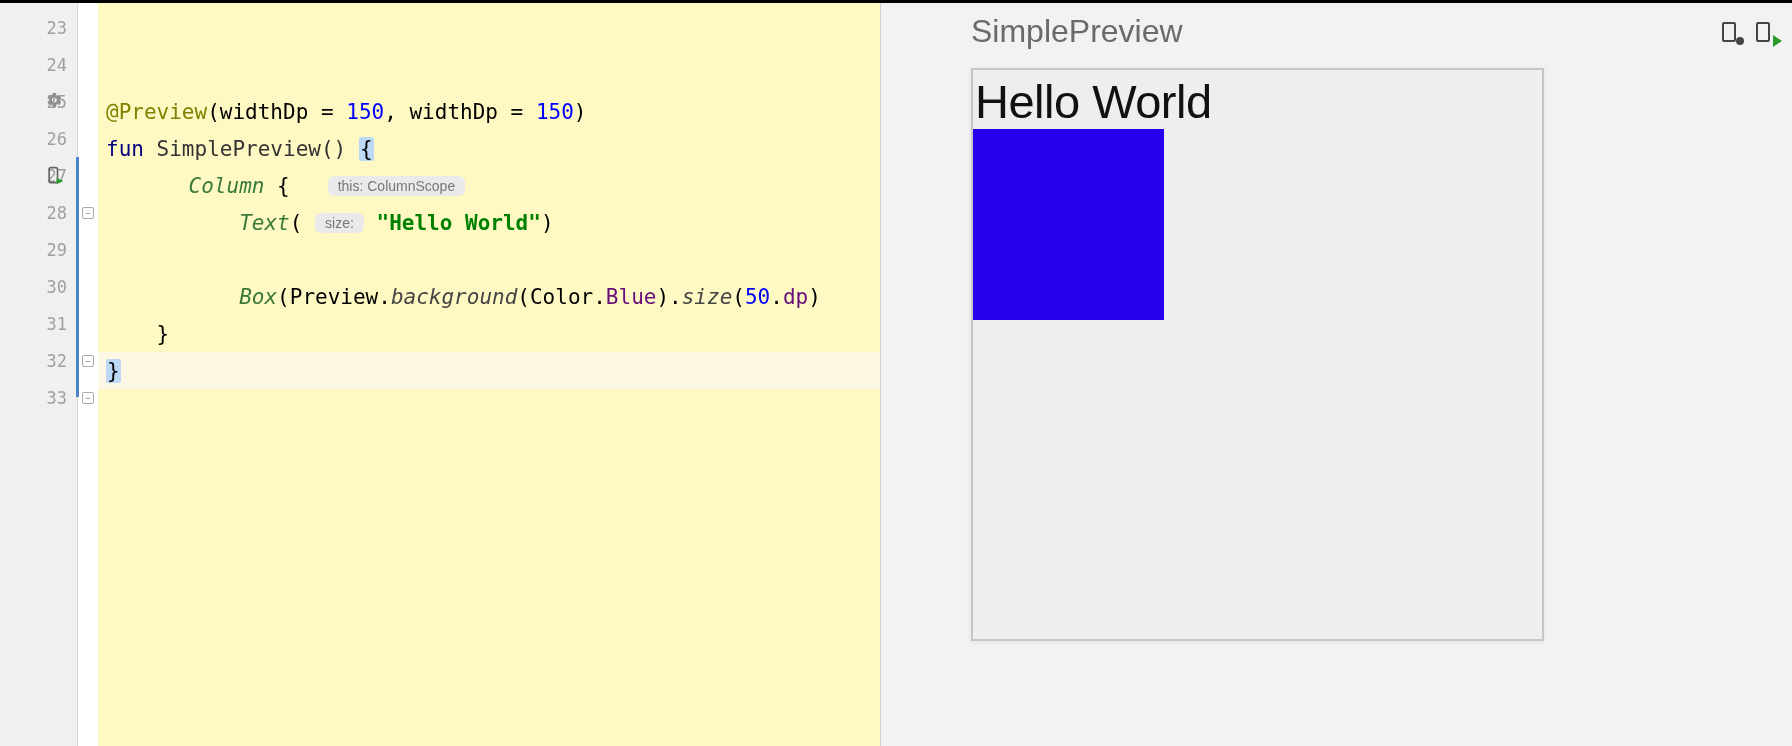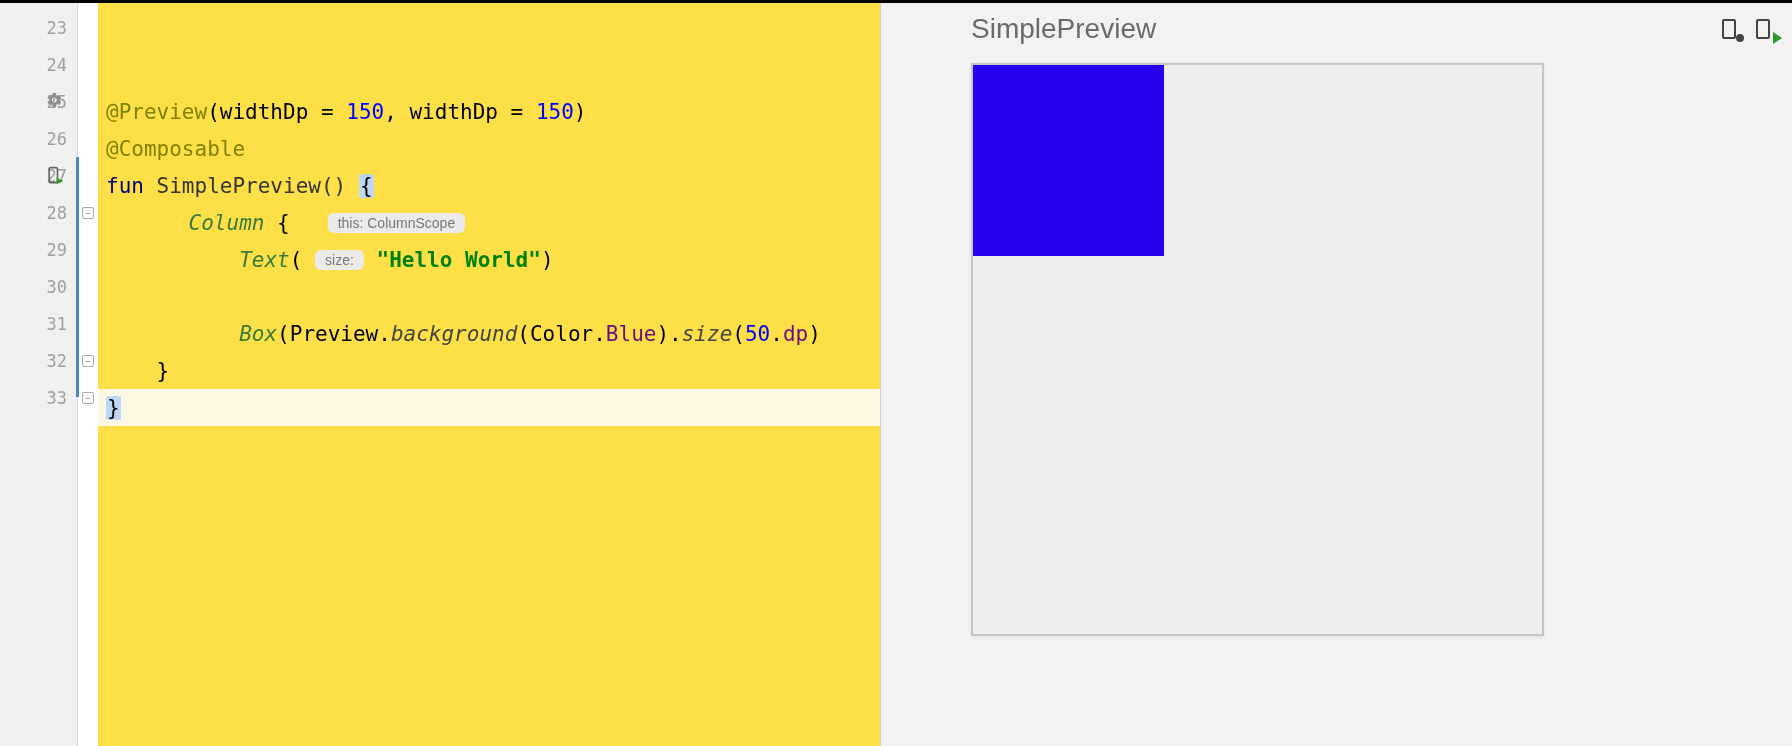--- a/index.html
+++ b/index.html
@@ -18,21 +18,21 @@
     width: 100%;
   }
   .main {
     display: flex;
     height: 743px;
   }
   
   .editor-pane {
     flex: 0 0 880px;
     display: flex;
-    background: #fde047;
+    background: #fef9c3;
     position: relative;
   }
   .gutter {
     flex: 0 0 78px;
     background: #f0f0f0;
     border-right: 1px solid #d8d8d8;
     padding-top: 6px;
   }
   .gutter-row {
     height: 37px;
@@ -131,21 +131,21 @@
   }
   .preview-header {
     display: flex;
     align-items: center;
     justify-content: space-between;
     padding-right: 18px;
     margin-bottom: 18px;
   }
   .preview-title {
     font-family: sans-serif;
-    font-size: 28px;
+    font-size: 32px;
     color: #6a6a6a;
     font-weight: 400;
   }
   .preview-actions {
     display: flex;
     gap: 12px;
   }
   .action-btn {
     width: 22px;
     height: 22px;
@@ -273,21 +273,20 @@
     </div>
 
     <div class="code-area">
       <div class="blue-strip"></div>
 
       <div class="code-line"></div>
       <div class="code-line"></div>
 
       <div class="code-line"><span class="anno">@Preview</span><span>(widthDp = </span><span class="num">150</span><span>, widthDp = </span><span class="num">150</span><span>)</span></div>
 
-      <div class="code-line"><span class="anno">@Composable</span></div>
 
       <div class="code-line"><span class="kw">fun</span><span class="fn"> SimplePreview() </span><span class="br-match">{</span></div>
 
       <div class="code-line"><span>    </span><span class="itc">Column</span><span> {</span><span>   </span><span class="hint">this: ColumnScope</span></div>
 
       <div class="code-line"><span>        </span><span class="itc">Text</span><span>(</span><span> </span><span class="hint">size:</span><span> </span><span class="str">"Hello World"</span><span>)</span></div>
 
       <div class="code-line"></div>
 
       <div class="code-line"><span>        </span><span class="itc">Box</span><span>(Preview.</span><span class="call">background</span><span>(Color.</span><span class="prop">Blue</span><span>).</span><span class="call">size</span><span>(</span><span class="num">50</span><span>.</span><span class="prop">dp</span><span>)</span></div>
@@ -306,17 +305,18 @@
           <div class="device-body"></div>
             <div class="finger"></div>
         </div>
         <div class="action-btn">
           <div class="device-body"></div>
             <div class="run-tri"></div>
         </div>
       </div>
     </div>
     <div class="preview-canvas">
+      <div class="hello-text">Hello World</div>
       <div class="blue-box" style="background:#2800ee"></div>
     </div>
   </div>
 
 </div>
 
 </body></html>

